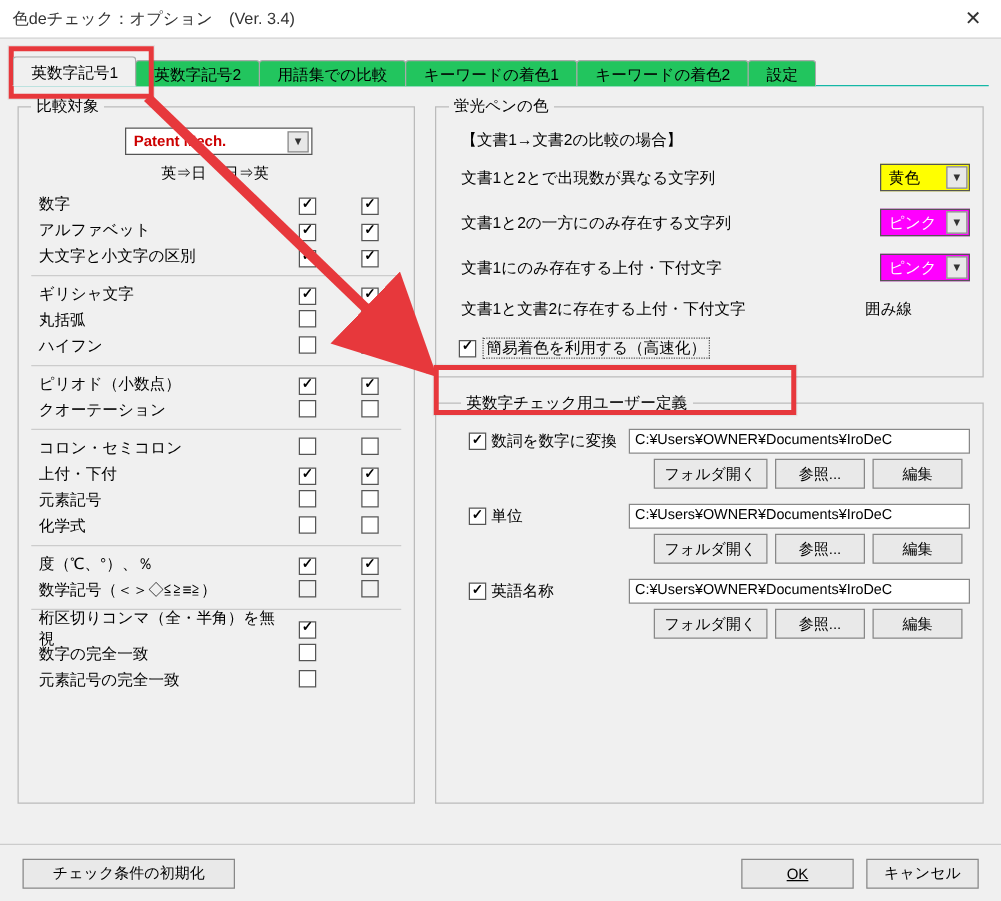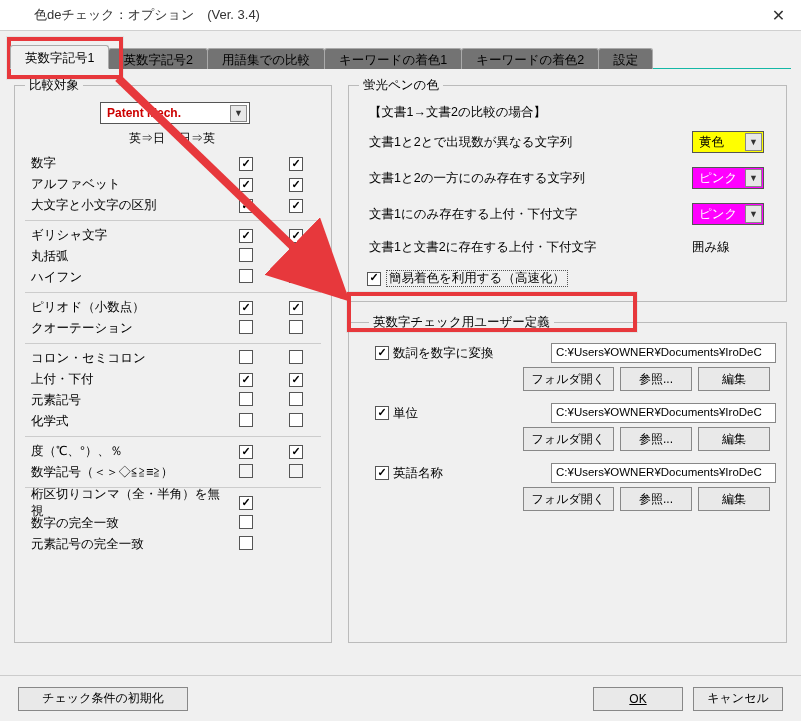--- a/index.html
+++ b/index.html
@@ -16,42 +16,42 @@
   }
   .titlebar {
     height: 31px;
     background: #fff;
     border-bottom: 1px solid #d0d0d0;
     display: flex;
     align-items: center;
     padding-left: 10px;
     color: #333;
   }
-  .titlebar .title { flex: 1; margin-left: 24px; }
+  .titlebar .title { flex: 1; }
   .titlebar .close {
     width: 45px;
     height: 31px;
     display: flex;
     align-items: center;
     justify-content: center;
     font-size: 16px;
     font-family: Arial, sans-serif;
   }
   .tabs {
     margin: 14px 10px 0 10px;
     display: flex;
     border-bottom: 1px solid #14b8a6;
     height: 24px;
     gap: 0;
   }
   .tab {
     padding: 3px 14px 0 14px;
     border: 1px solid #aaa;
     border-bottom: none;
-    background: #737373;
+    background: #22c55e;
     border-radius: 3px 3px 0 0;
     margin-right: -1px;
     font-size: 12.5px;
     display: flex;
     align-items: center;
     height: 21px;
     margin-top: 3px;
   }
   .tab.active {
     background: #f0f0f0;
@@ -136,21 +136,21 @@
   .hl-row {
     display: flex;
     align-items: center;
     margin: 0 0 14px 10px;
     font-size: 12.5px;
   }
   .hl-row .hl-label { flex: 1; }
   .color-dd {
     width: 72px; height: 22px; border: 1px solid #555;
     display: inline-flex; align-items: center; justify-content: space-between;
-    padding-left: 6px; padding-right: 1px; margin-right: 12px;
+    padding-left: 6px; padding-right: 1px; 
   }
   .color-dd .dd-btn {
     width: 17px; height: 18px;
     background: #e8e8e8; border: 1px solid #888;
     display: inline-flex; align-items: center; justify-content: center;
     font-size: 9px; color: #333;
   }
   .speed-row { display: flex; align-items: center; margin: 0 0 6px 8px; }
   .speed-row .lbl { font-size: 12.5px; padding: 0 2px; position: relative;}
   .speed-row .lbl .focusbox {
@@ -161,21 +161,21 @@
   
   .ud-row {
     display: flex; align-items: center; margin: 4px 0 2px 6px;
     gap: 8px; font-size: 12.5px;
   }
   .ud-row .ud-label { width: 120px; display:flex; align-items:center; gap:4px;}
   .pathbox {
     flex: 1; height: 20px;
     border: 1px solid #888; background: #fff;
     padding: 2px 4px; font-size: 11.5px;
-    white-space: nowrap; overflow: hidden; margin-left: 48px;
+    white-space: nowrap; overflow: hidden;
   }
   .btnrow { display: flex; justify-content: flex-end; gap: 6px; margin: 4px 6px 12px 0;}
   .winbtn {
     height: 24px;
     border: 1px solid #888;
     background: #e9e9e9;
     padding: 0 12px;
     font-size: 12px;
     display: inline-flex; align-items: center; justify-content: center;
     min-width: 70px;

